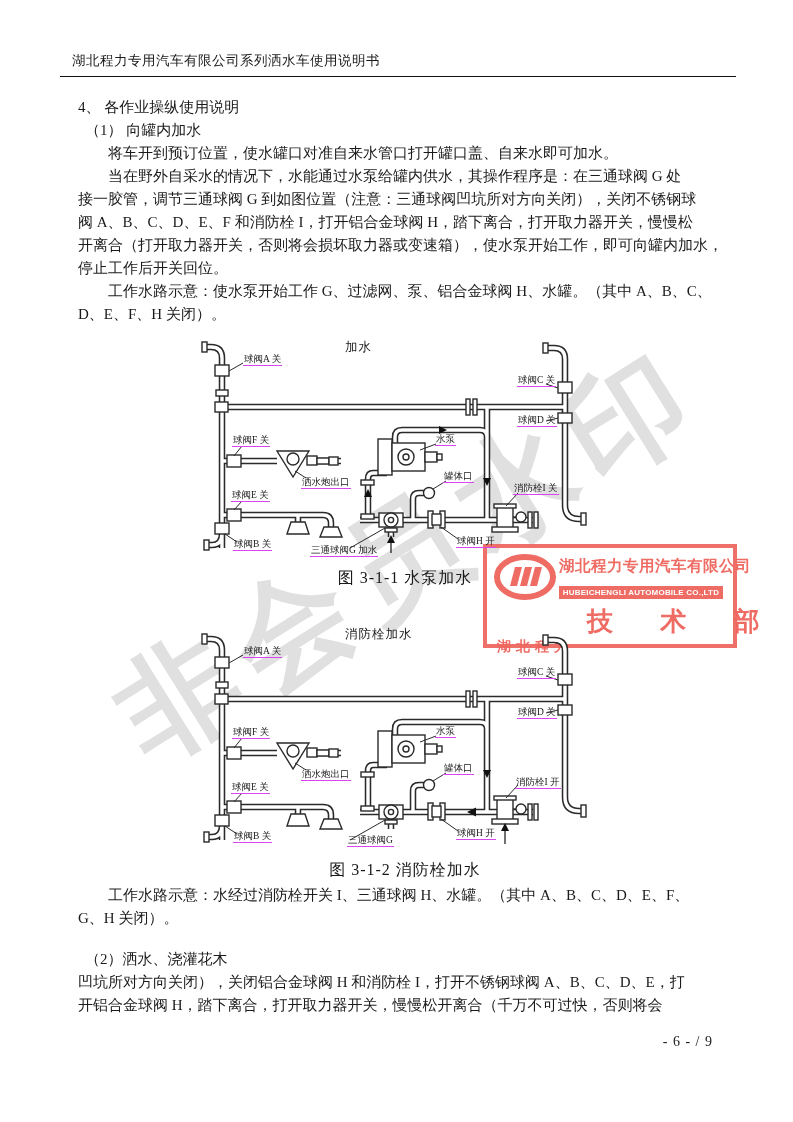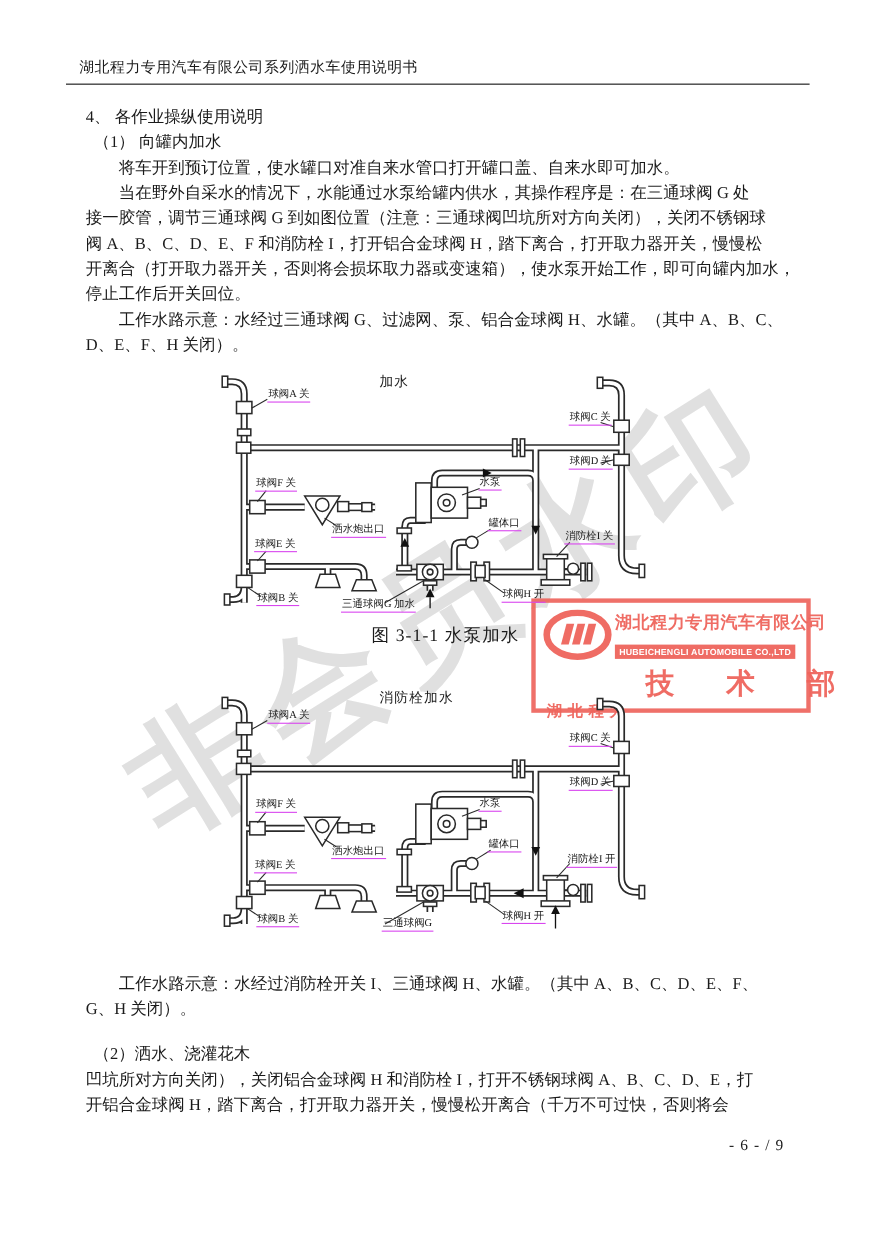--- a/index.html
+++ b/index.html
@@ -155,21 +155,21 @@
 
   <div class="tblock" style="top:96px">
     <div class="tline">4、 各作业操纵使用说明</div>
     <div class="tline ind1">（1） 向罐内加水</div>
     <div class="tline ind2">将车开到预订位置，使水罐口对准自来水管口打开罐口盖、自来水即可加水。</div>
     <div class="tline ind2">当在野外自采水的情况下，水能通过水泵给罐内供水，其操作程序是：在三通球阀 G 处</div>
     <div class="tline">接一胶管，调节三通球阀 G 到如图位置（注意：三通球阀凹坑所对方向关闭），关闭不锈钢球</div>
     <div class="tline">阀 A、B、C、D、E、F 和消防栓 I，打开铝合金球阀 H，踏下离合，打开取力器开关，慢慢松</div>
     <div class="tline">开离合（打开取力器开关，否则将会损坏取力器或变速箱），使水泵开始工作，即可向罐内加水，</div>
     <div class="tline">停止工作后开关回位。</div>
-    <div class="tline ind2">工作水路示意：水经过三通球阀 G、过滤网、泵、铝合金球阀 H、水罐。（其中 A、B、C、</div>
+    <div class="tline ind2">工作水路示意：使水泵开始工作 G、过滤网、泵、铝合金球阀 H、水罐。（其中 A、B、C、</div>
     <div class="tline">D、E、F、H 关闭）。</div>
   </div>
 
   <div class="diagram" id="diag1">
     <svg width="420" height="235" viewBox="0 0 420 235">
       <use href="#pipework"></use>
       <path class="arr-l" d="M196,220 L196,210"></path>
       <path class="arr-f" d="M196,202 l-4,8 h8 z"></path>
       <path class="arr-f" d="M173,156 l-4,8 h8 z"></path>
       <path class="arr-f" d="M252,97 l-8,-4 v8 z"></path>
@@ -221,20 +221,21 @@
     <span class="dlabel" style="left:106px;top:144px">洒水炮出口</span>
     <span class="dlabel" style="left:36px;top:157px">球阀E 关</span>
     <span class="dlabel" style="left:38px;top:206px">球阀B 关</span>
     <span class="dlabel" style="left:152px;top:210px">三通球阀G</span>
     <span class="dlabel" style="left:240px;top:101px">水泵</span>
     <span class="dlabel" style="left:248px;top:138px">罐体口</span>
     <span class="dlabel" style="left:320px;top:152px">消防栓I 开</span>
     <span class="dlabel" style="left:261px;top:203px">球阀H 开</span>
   </div>
 
+  <div class="caption" style="top:860px">图 3-1-2 消防栓加水</div>
 
   <div class="tblock" style="top:884px">
     <div class="tline ind2">工作水路示意：水经过消防栓开关 I、三通球阀 H、水罐。（其中 A、B、C、D、E、F、</div>
     <div class="tline">G、H 关闭）。</div>
   </div>
 
   <div class="tblock" style="top:948px">
     <div class="tline ind1">（2）洒水、浇灌花木</div>
     <div class="tline">凹坑所对方向关闭），关闭铝合金球阀 H 和消防栓 I，打开不锈钢球阀 A、B、C、D、E，打</div>
     <div class="tline">开铝合金球阀 H，踏下离合，打开取力器开关，慢慢松开离合（千万不可过快，否则将会</div>

